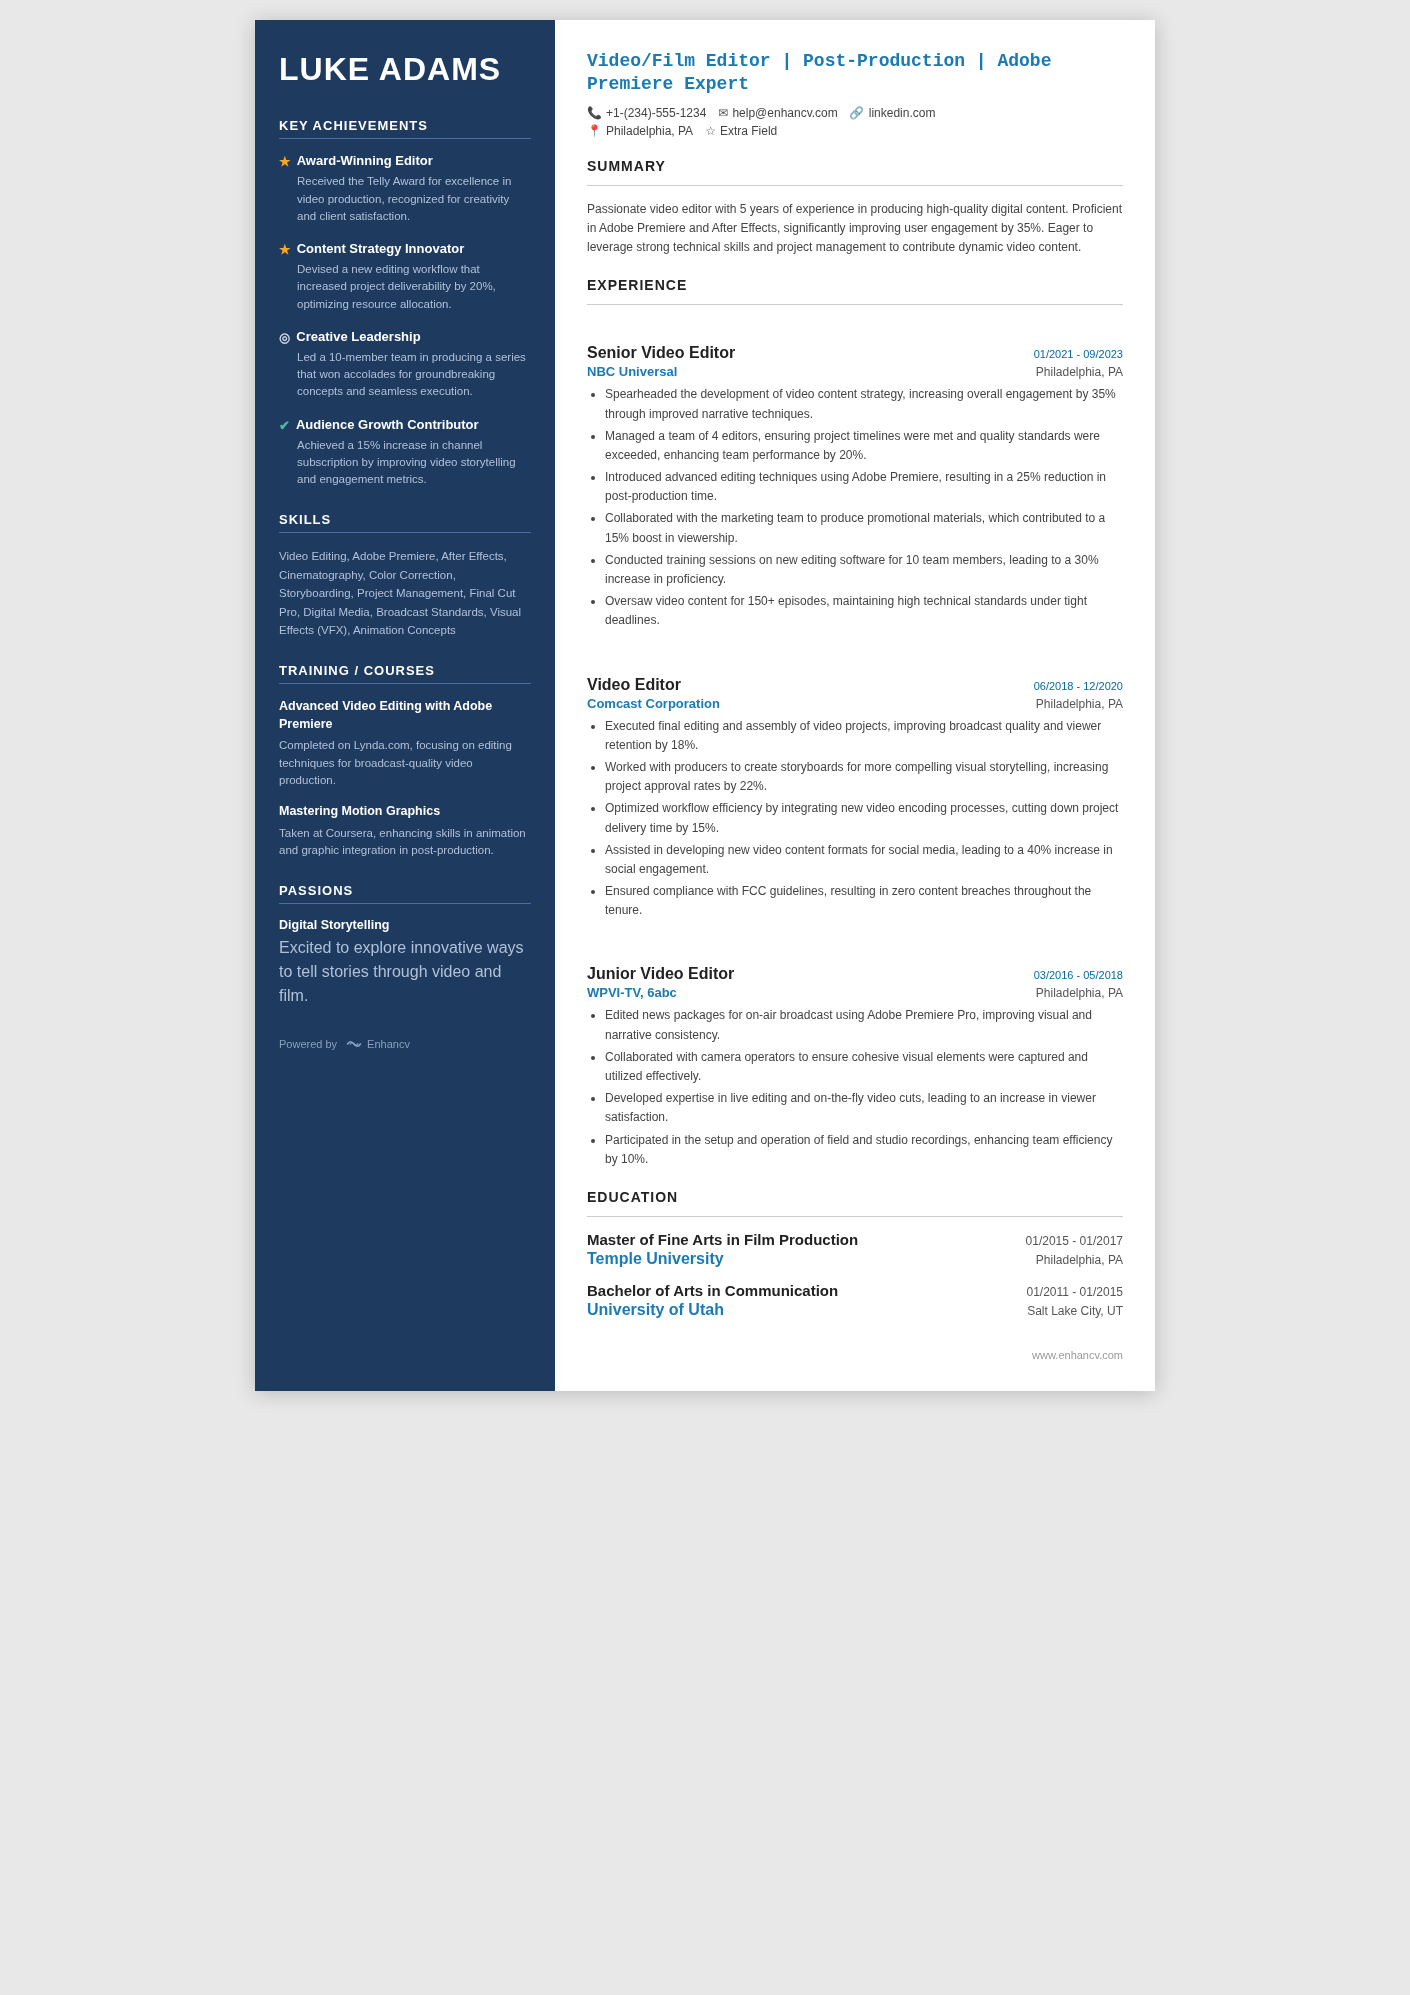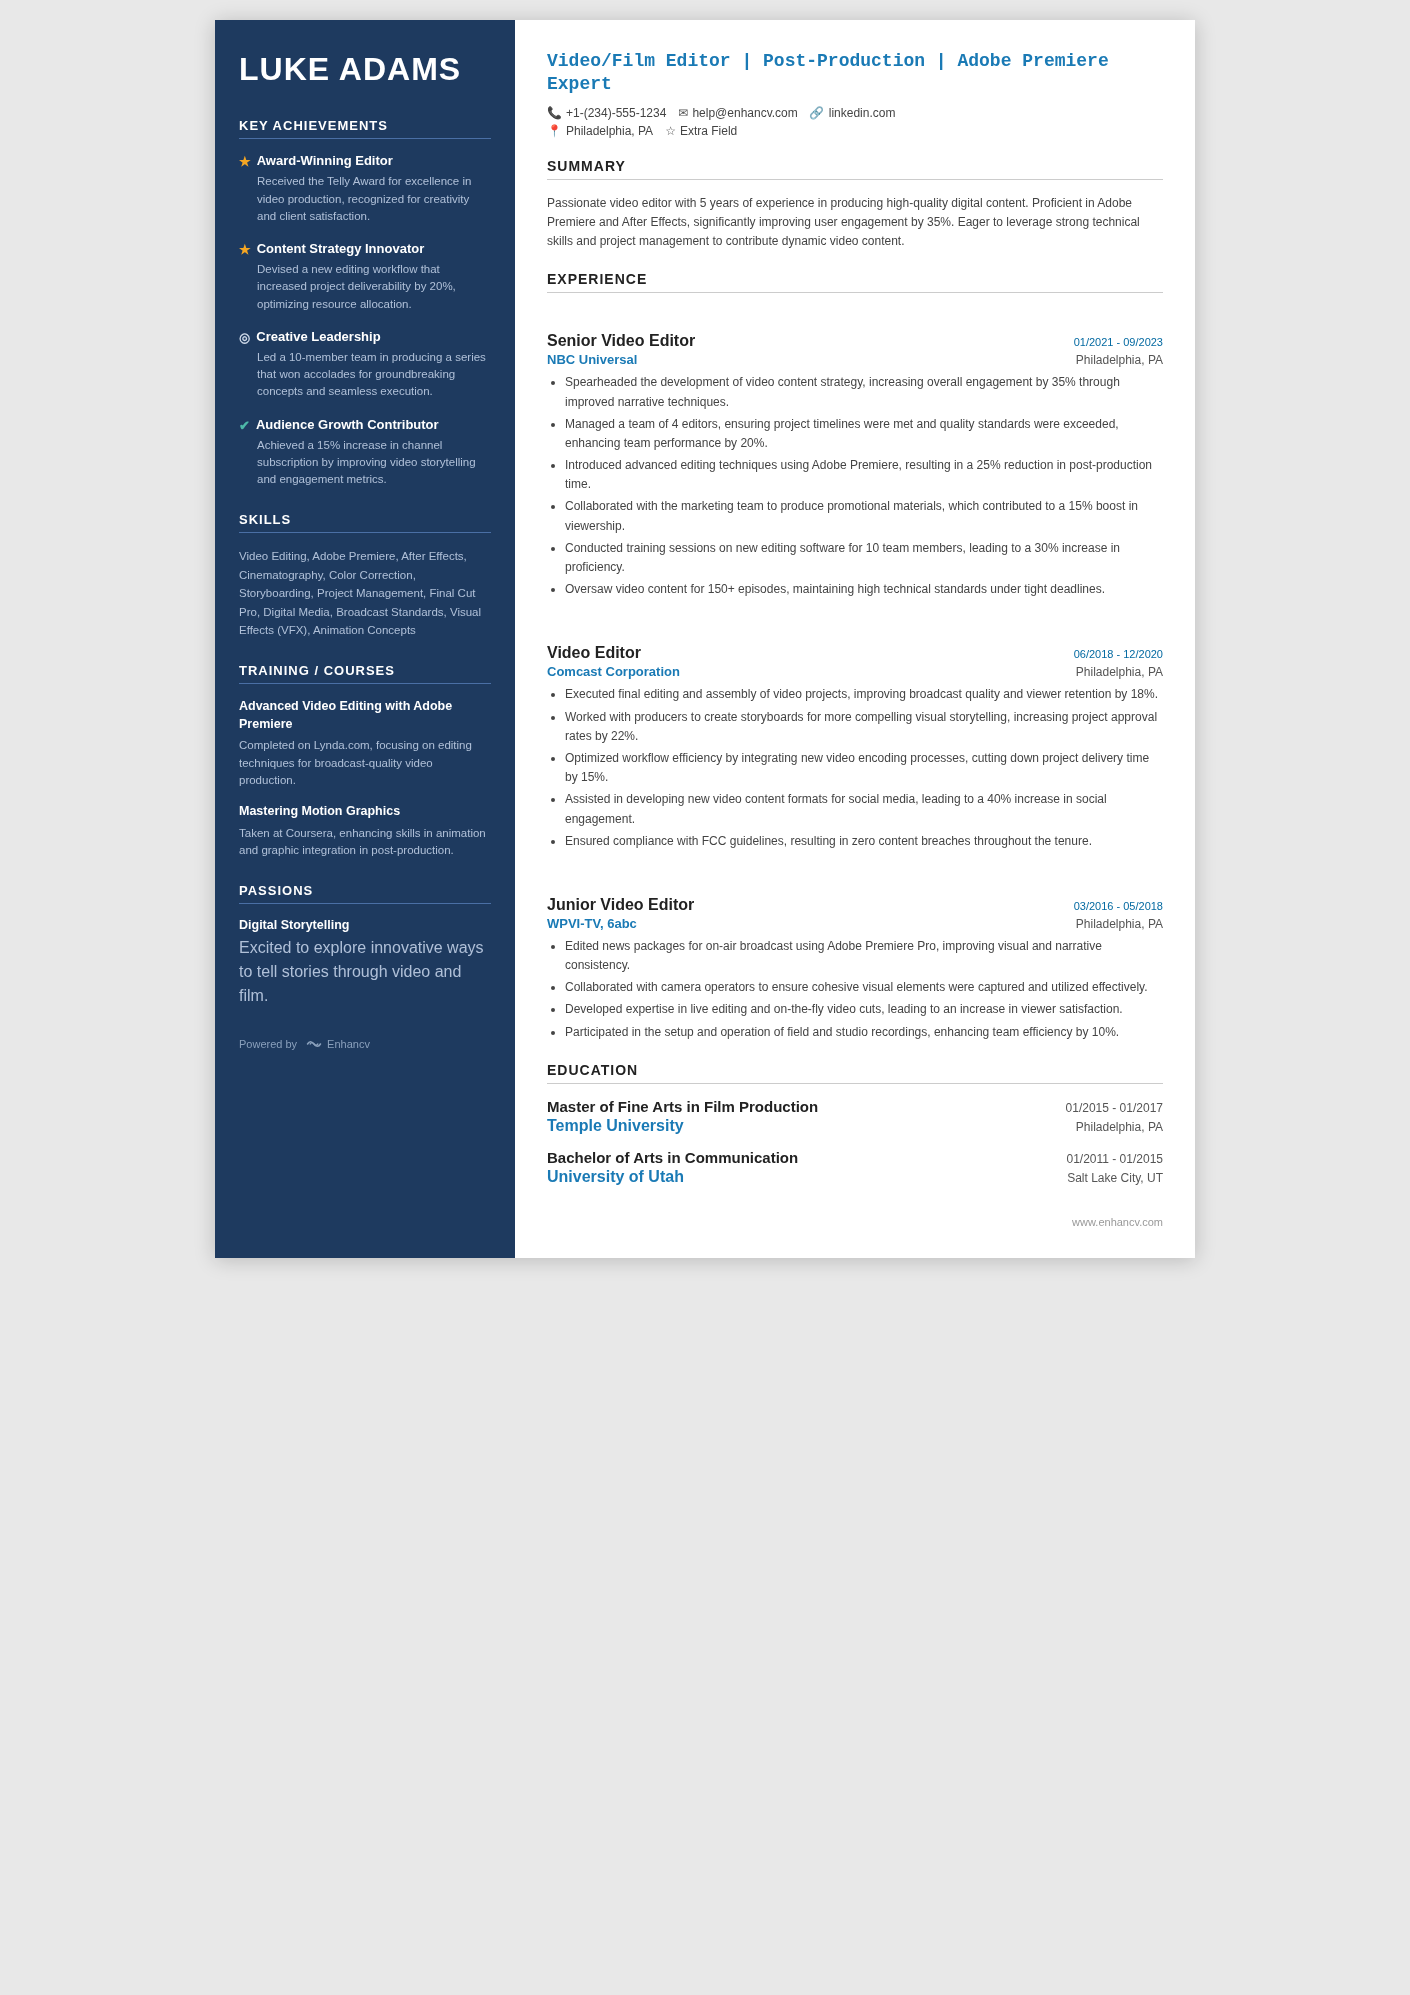--- a/index.html
+++ b/index.html
@@ -6,21 +6,21 @@
     body {
       font-family: 'Arial', sans-serif;
       background: #e8e8e8;
       display: flex;
       justify-content: center;
       align-items: flex-start;
       min-height: 100vh;
       padding: 20px;
     }
     .resume-wrapper {
-      width: 980px;
+      width: 900px;
       background: white;
       display: flex;
       flex-direction: column;
       box-shadow: 0 2px 20px rgba(0,0,0,0.2);
     }
     .resume-body {
       display: flex;
       flex: 1;
     }
     
@@ -164,21 +164,21 @@
       font-size: 12px;
       color: #555;
     }
     .section-title {
       font-size: 14px;
       font-weight: 700;
       text-transform: uppercase;
       letter-spacing: 1px;
       color: #222;
       border-bottom: 1px solid #ccc;
-      padding-bottom: 5px;
+      padding-bottom: 11px;
       margin-bottom: 14px;
       margin-top: 20px;
     }
     .summary-text {
       font-size: 12px;
       color: #444;
       line-height: 1.6;
     }
     .exp-item {
       margin-bottom: 20px;

